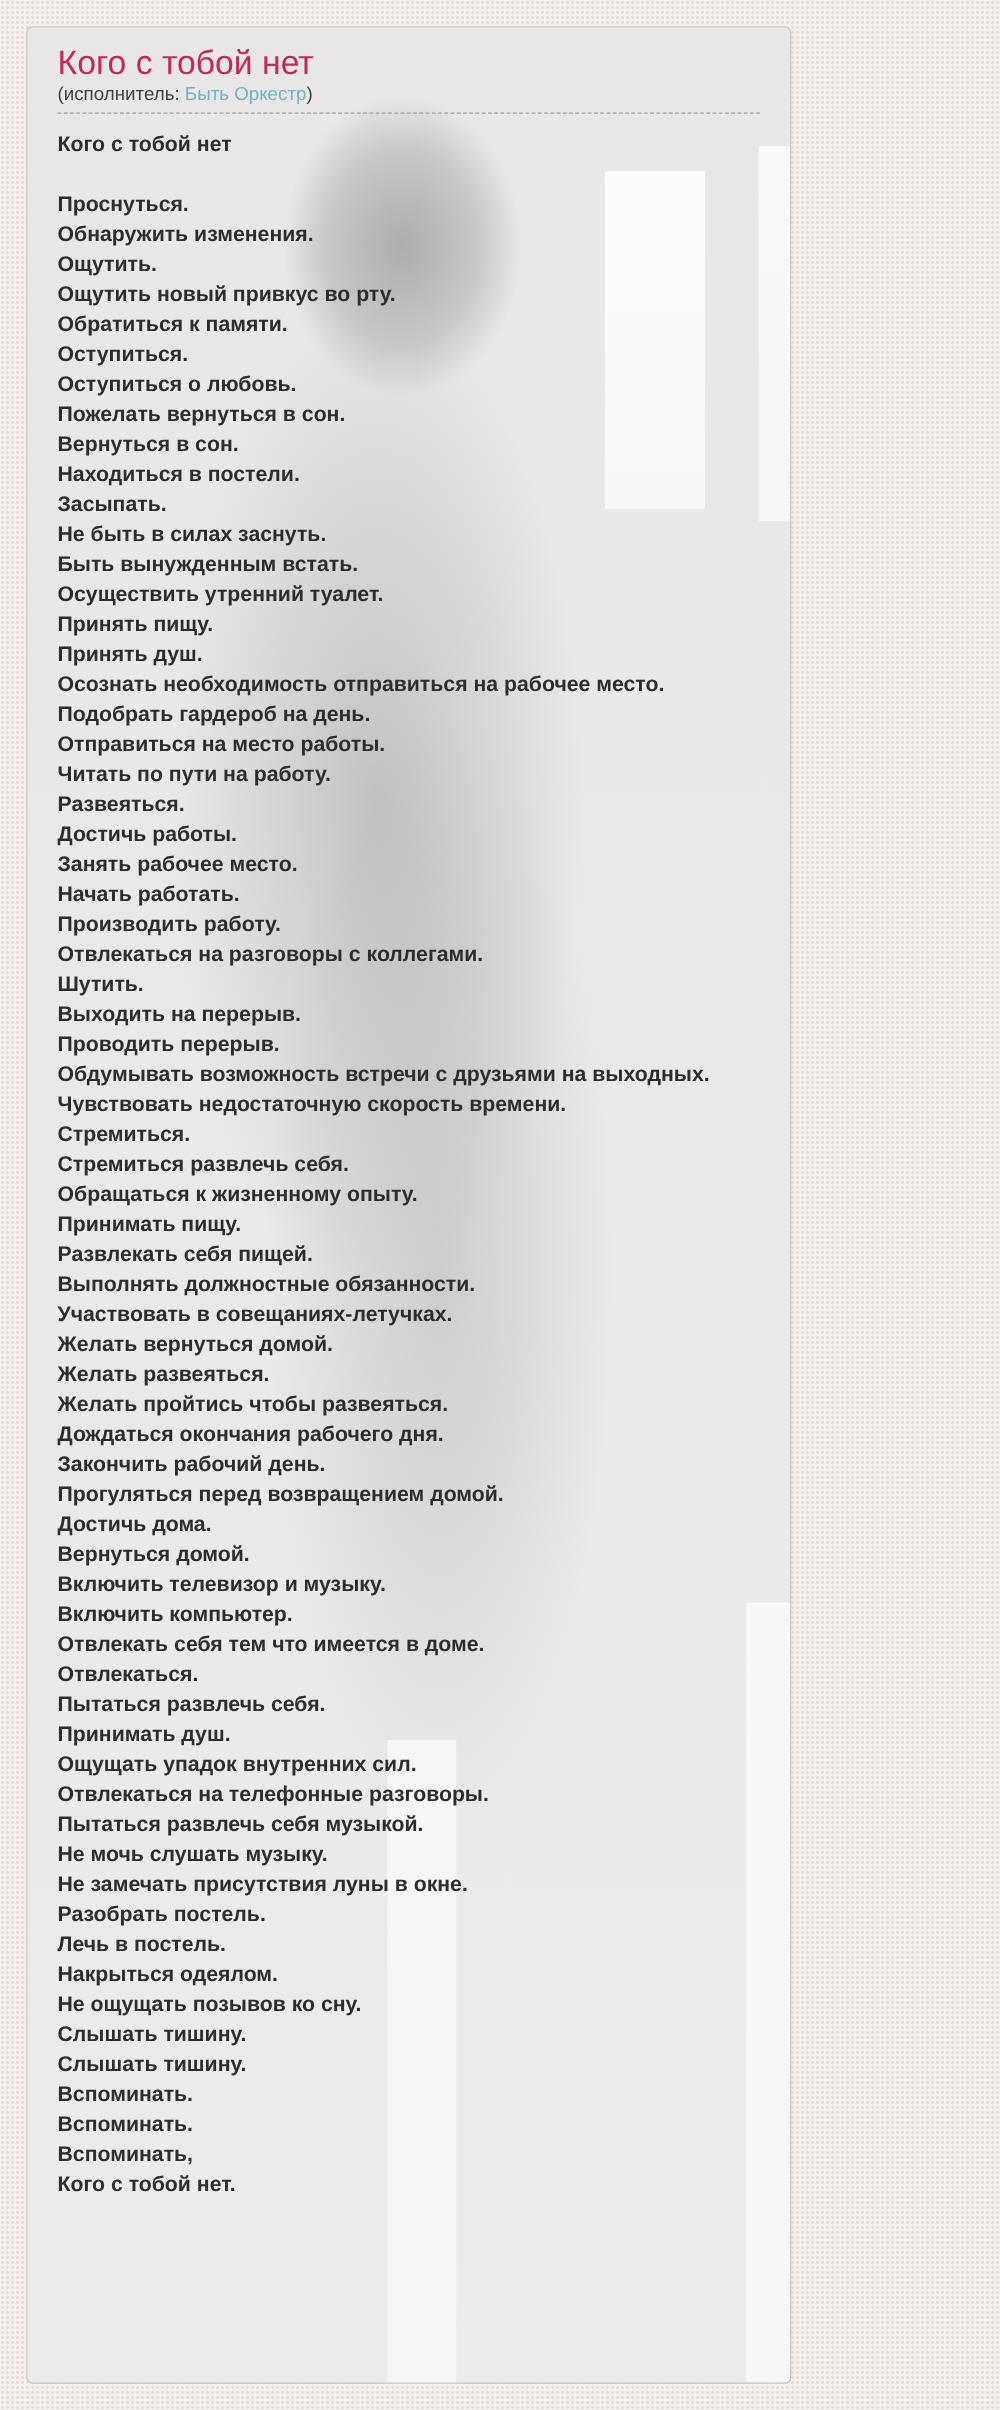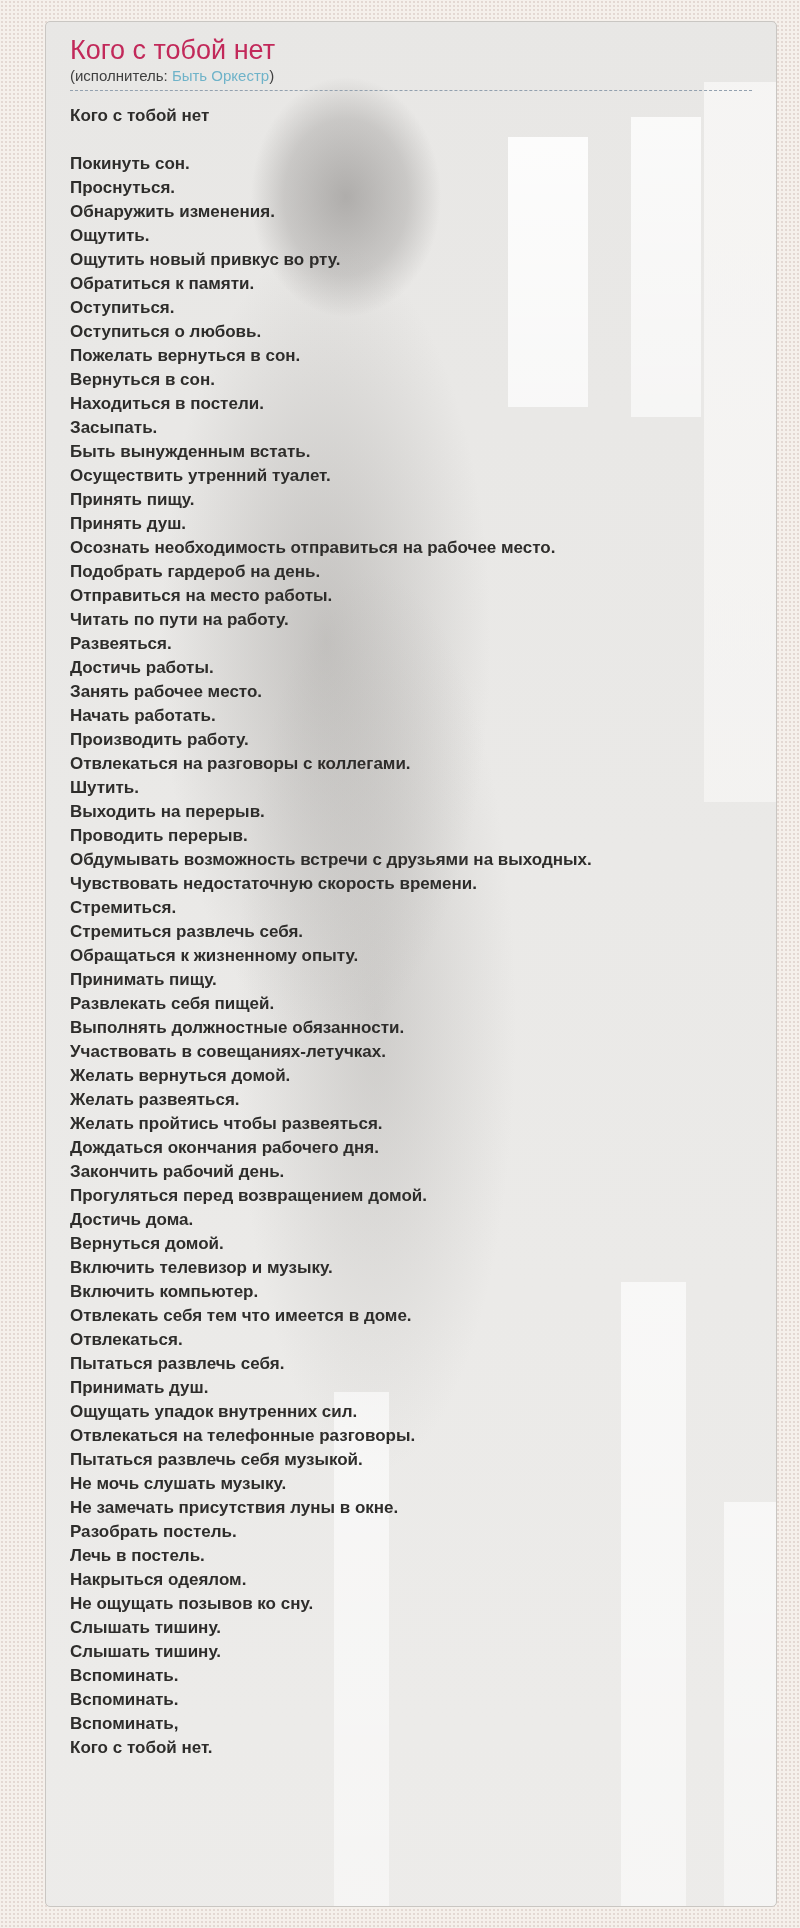--- a/index.html
+++ b/index.html
@@ -13,21 +13,21 @@
     font-family: "Liberation Sans", sans-serif;
     background-color: #f5f0eb;
     background-image: radial-gradient(rgba(214,197,190,0.55) 0.8px, transparent 1.3px);
     background-size: 4px 4px;
     overflow: hidden;
   }
   .card {
     position: absolute;
     left: 21px;
     top: 21px;
-    width: 732px;
+    width: 612px;
     height: 1886px;
     box-sizing: border-box;
     border: 1px solid #c9c6c2;
     border-radius: 5px;
     padding: 12px 24px 0 24px;
     overflow: hidden;
     background-color: #e9e8e6;
     background-repeat: no-repeat;
     background-image:
       
@@ -59,21 +59,20 @@
       462px 115px,
       585px 95px,
       658px 60px,
       575px 1260px,
       288px 1370px,
       678px 1480px,
       205px 55px,
       115px 220px,
       190px 550px,
       0 0;
-    margin-left: 24px;
   }
   .header {
     border-bottom: 1px dashed #93a1af;
     padding-bottom: 5px;
   }
   .song-title {
     margin: 0;
     font-size: 27px;
     line-height: 32px;
     font-weight: 400;
@@ -105,32 +104,32 @@
 <body>
 
 <div class="card">
   <div class="header">
     <h1 class="song-title">Кого с тобой нет</h1>
     <div class="artist-line"><span>(исполнитель: </span><a class="artist-link">Быть Оркестр</a><span>)</span></div>
   </div>
   <div class="lyrics">
       <div class="line">Кого с тобой нет</div>
       <div class="line">&nbsp;</div>
-      <div class="line">Покинуть сон.</div>
       <div class="line">Проснуться.</div>
       <div class="line">Обнаружить изменения.</div>
       <div class="line">Ощутить.</div>
       <div class="line">Ощутить новый привкус во рту.</div>
       <div class="line">Обратиться к памяти.</div>
       <div class="line">Оступиться.</div>
       <div class="line">Оступиться о любовь.</div>
       <div class="line">Пожелать вернуться в сон.</div>
       <div class="line">Вернуться в сон.</div>
       <div class="line">Находиться в постели.</div>
       <div class="line">Засыпать.</div>
+      <div class="line">Не быть в силах заснуть.</div>
       <div class="line">Быть вынужденным встать.</div>
       <div class="line">Осуществить утренний туалет.</div>
       <div class="line">Принять пищу.</div>
       <div class="line">Принять душ.</div>
       <div class="line">Осознать необходимость отправиться на рабочее место.</div>
       <div class="line">Подобрать гардероб на день.</div>
       <div class="line">Отправиться на место работы.</div>
       <div class="line">Читать по пути на работу.</div>
       <div class="line">Развеяться.</div>
       <div class="line">Достичь работы.</div>

